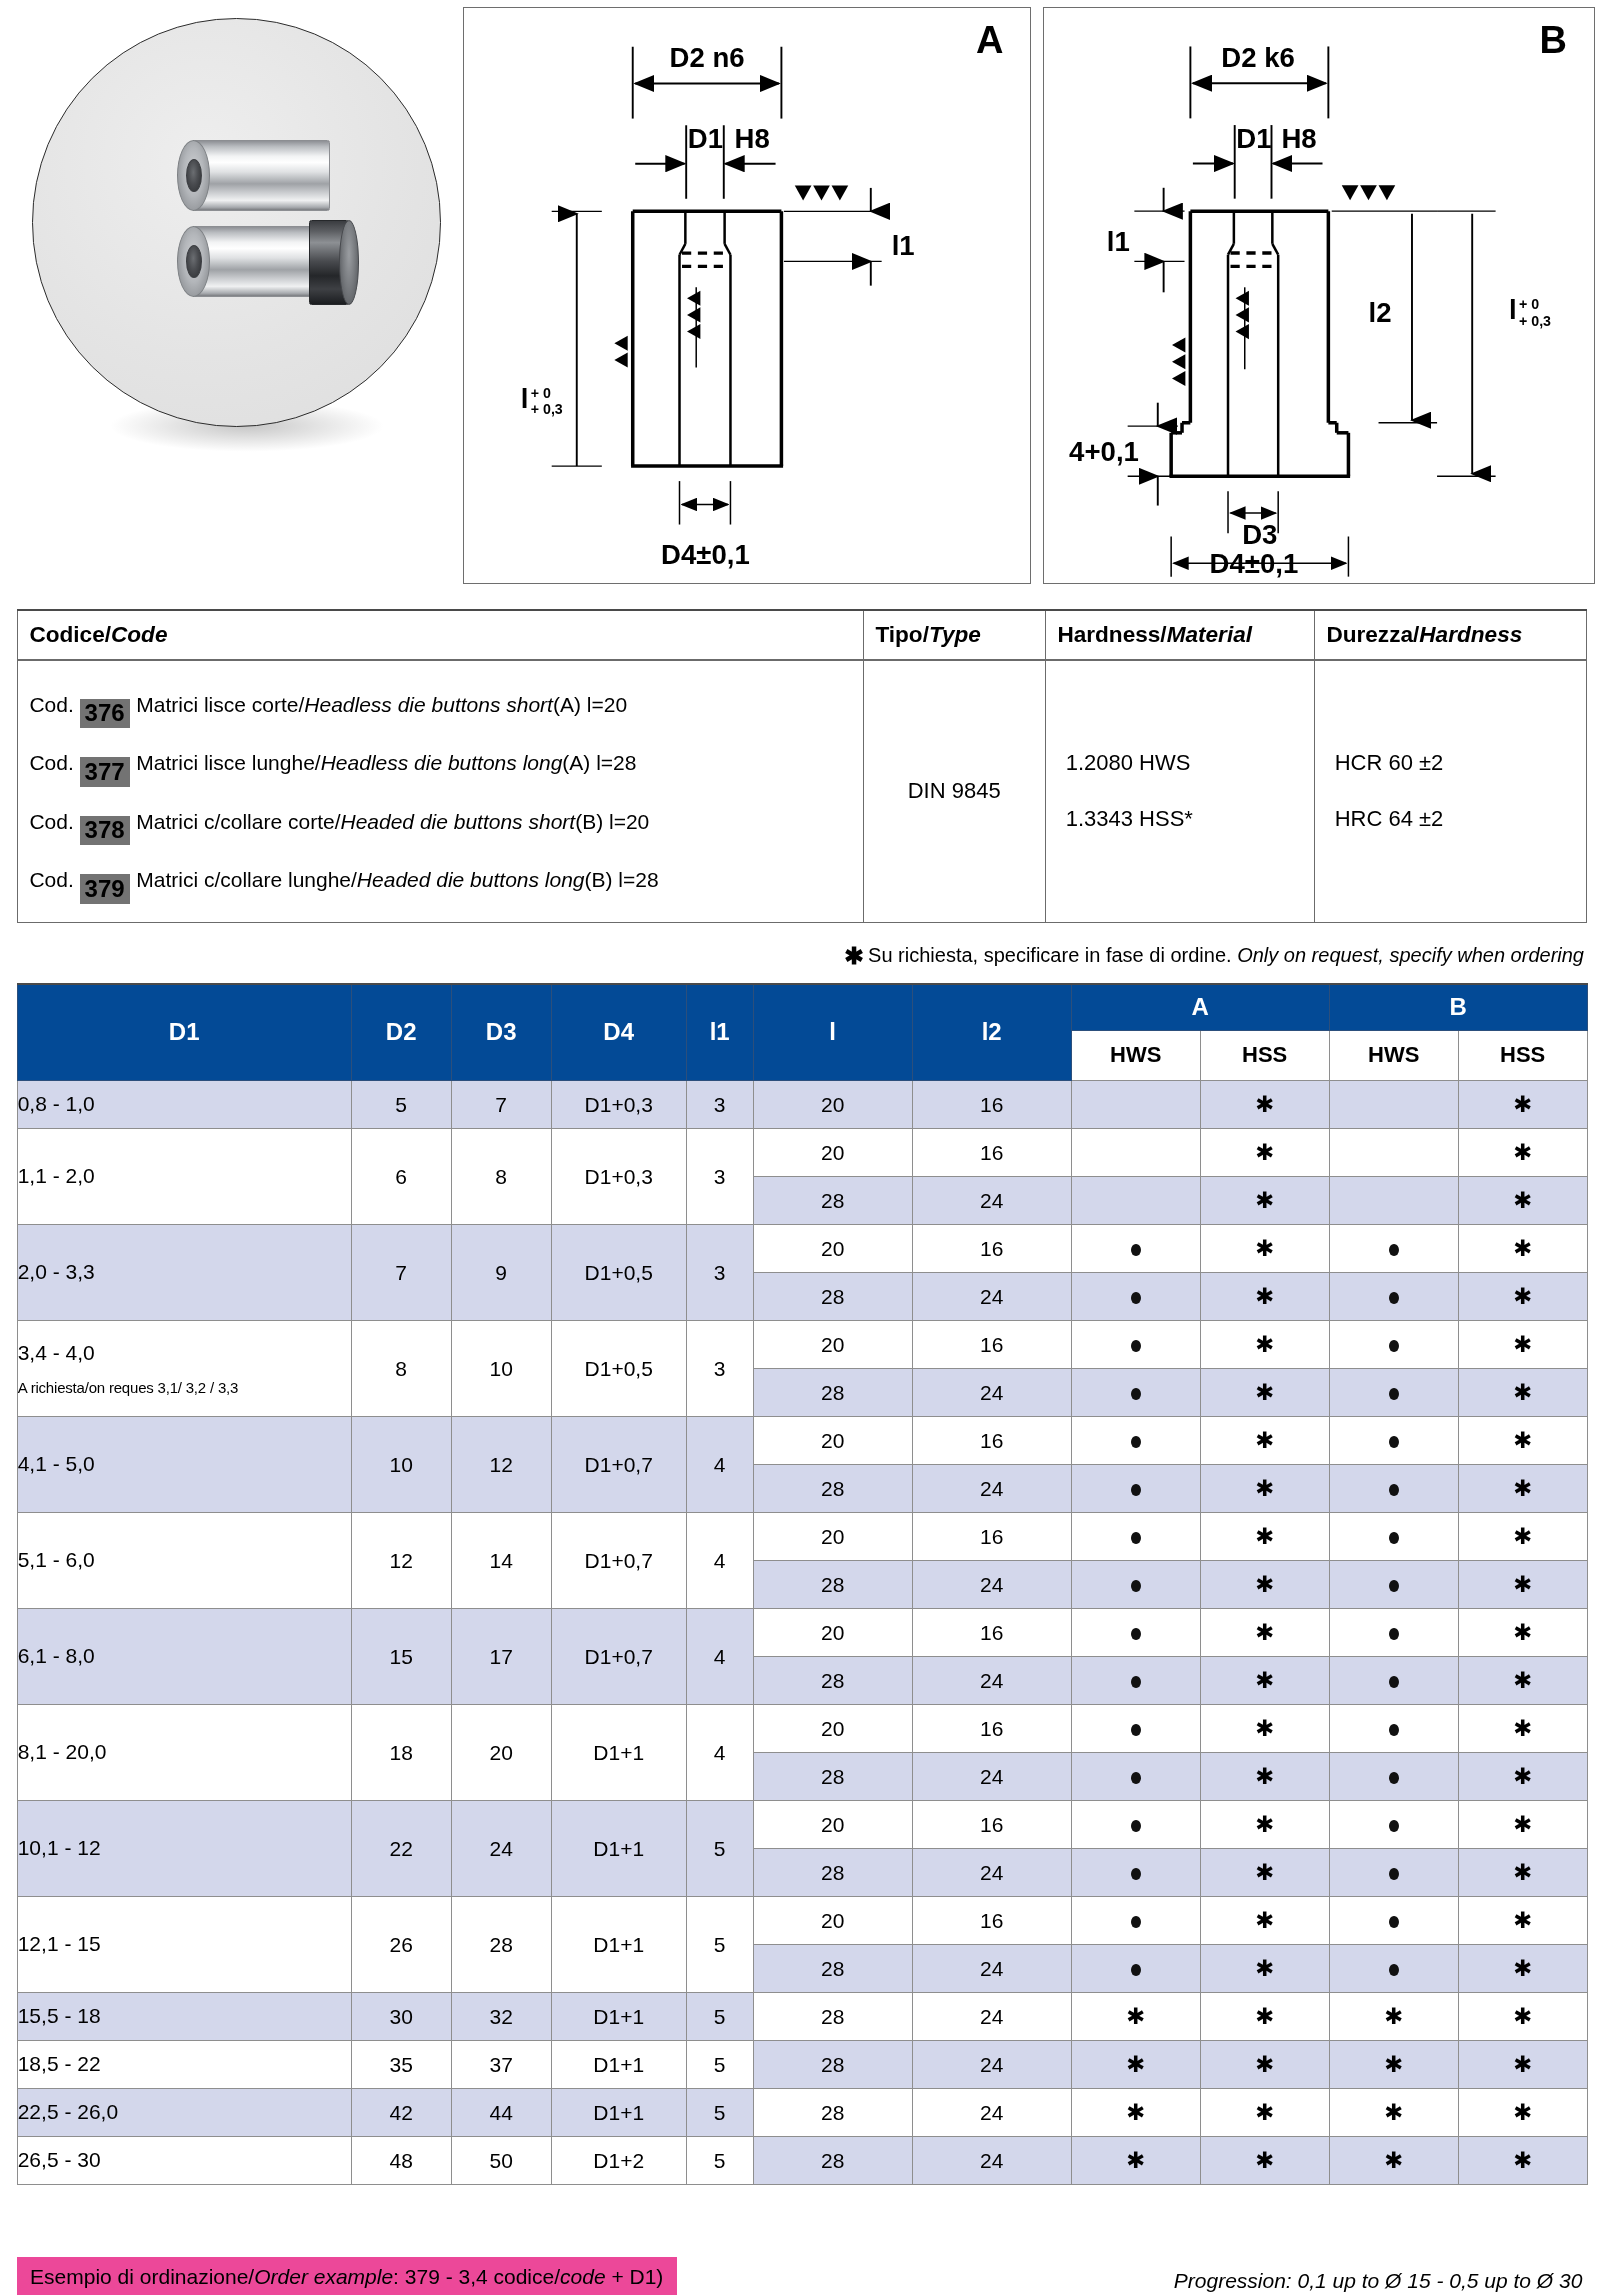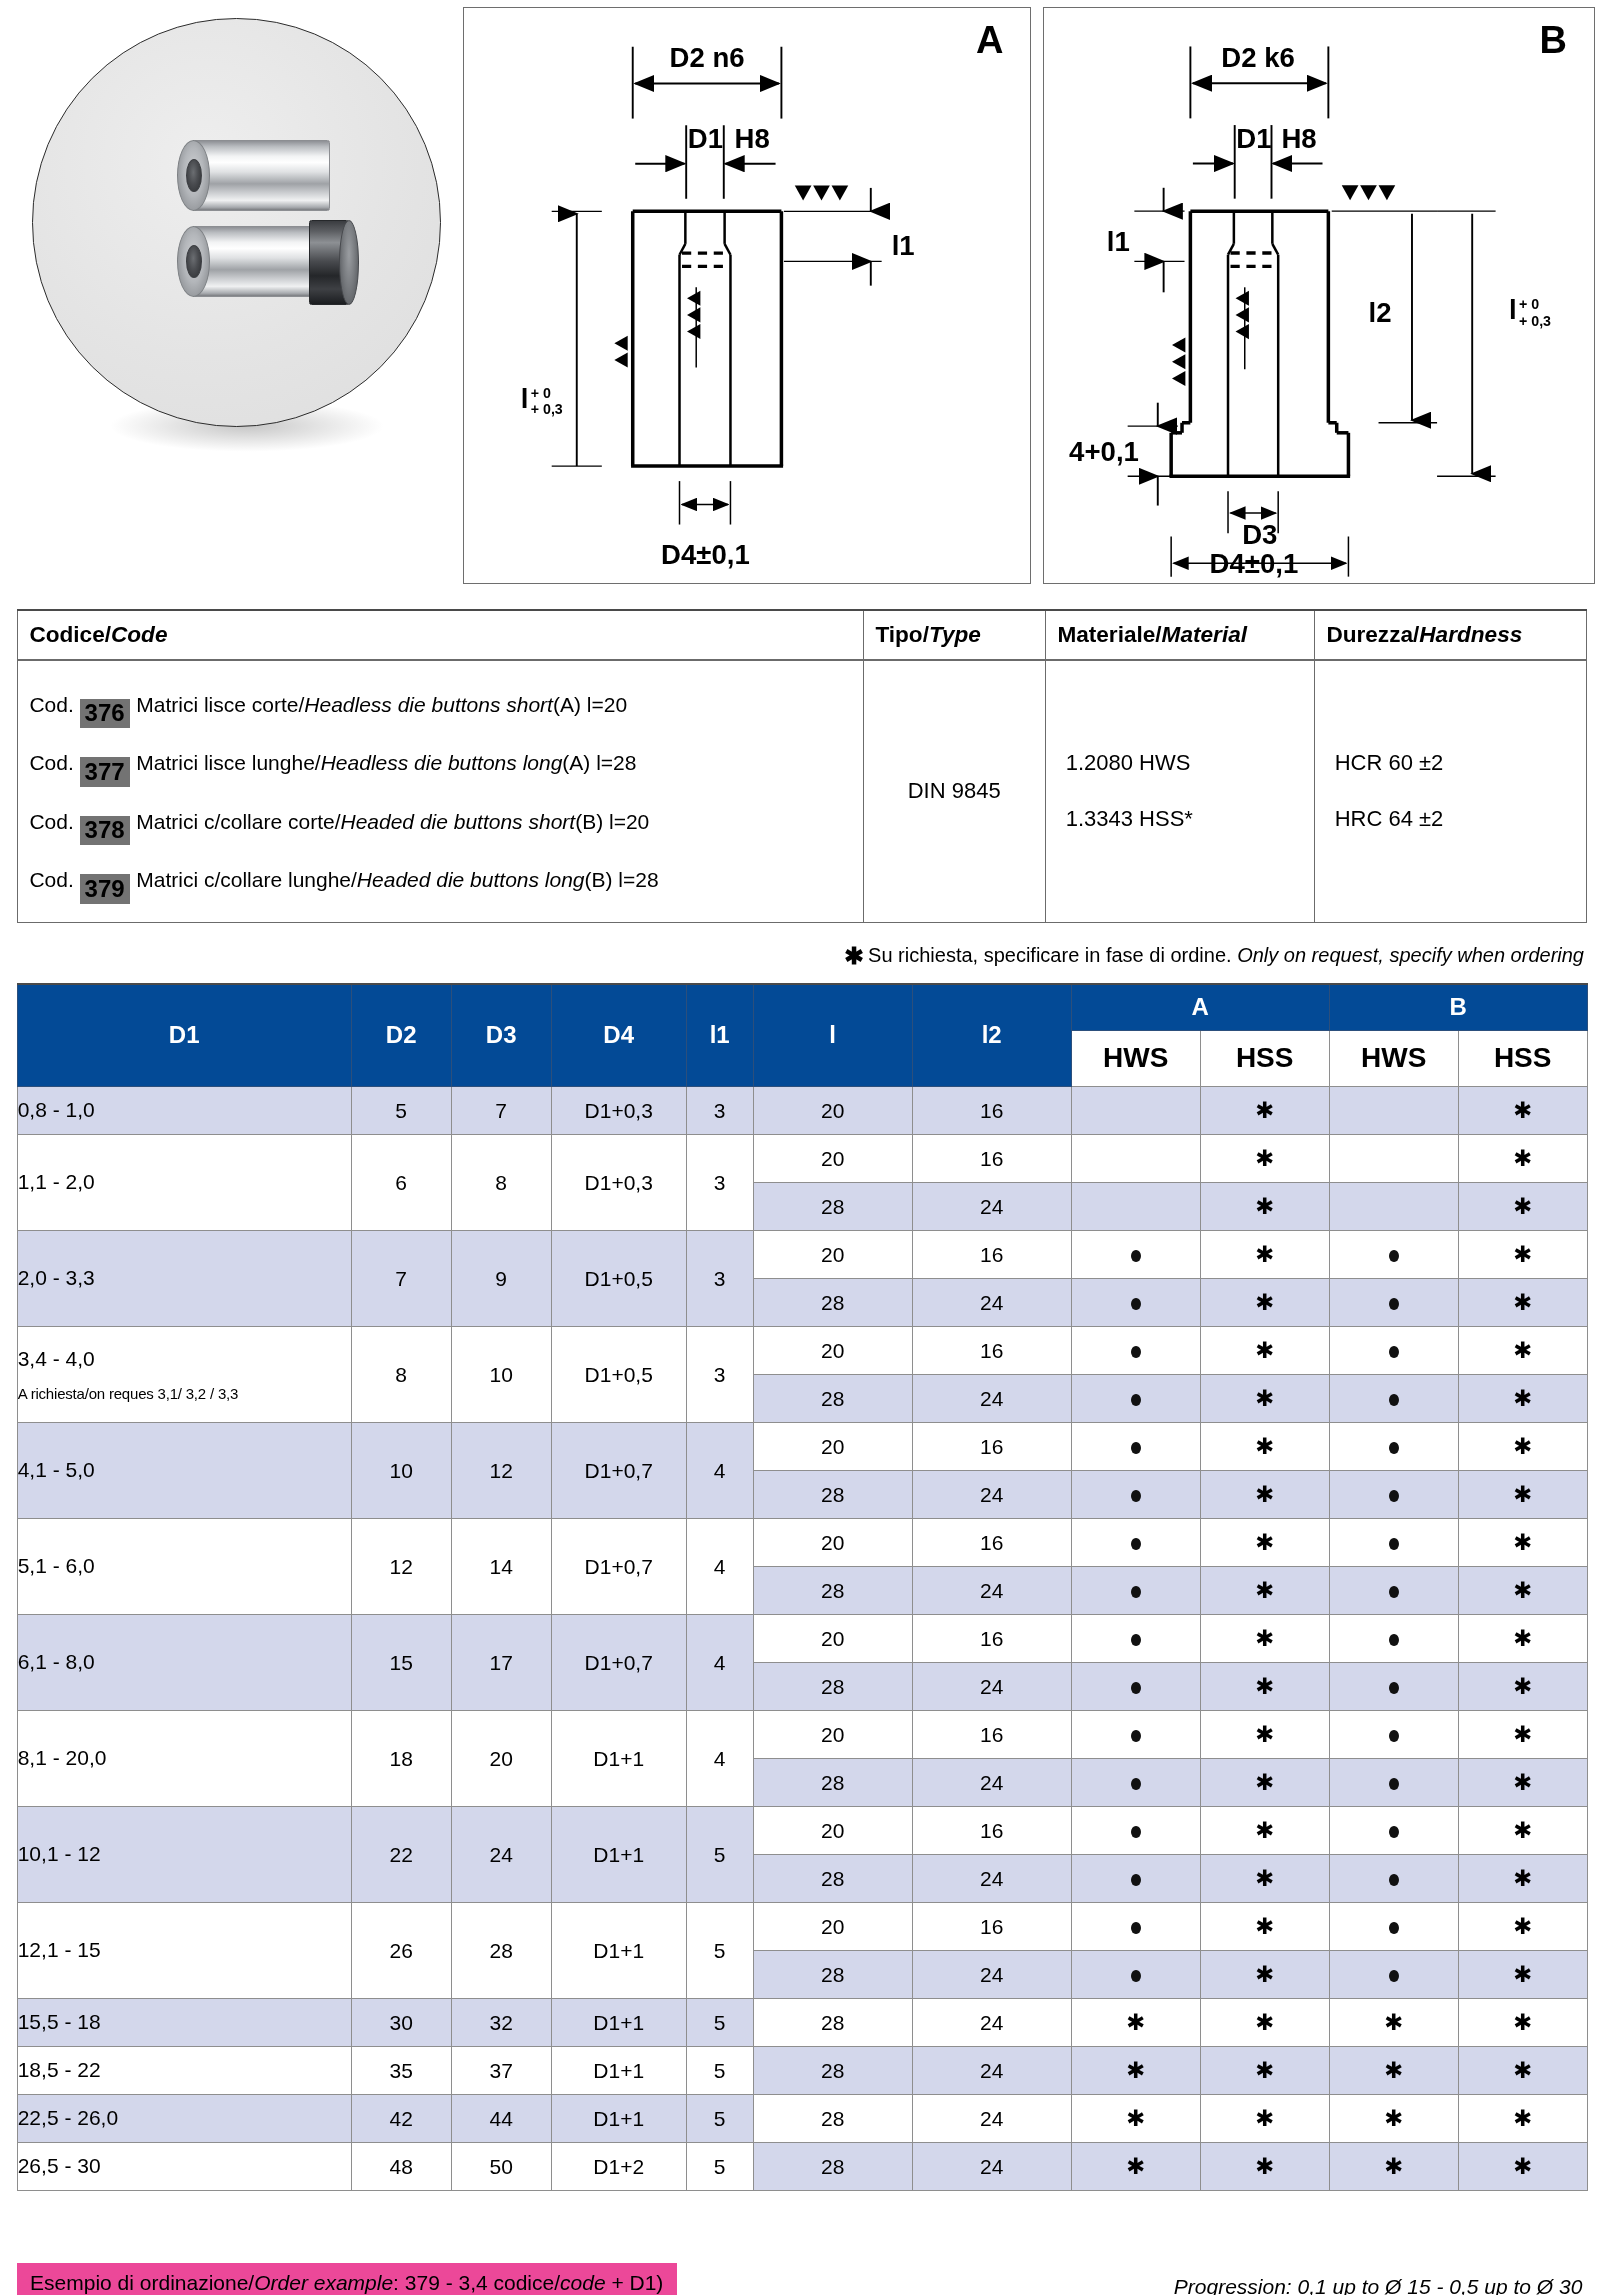--- a/index.html
+++ b/index.html
@@ -178,21 +178,21 @@
     background: #034a96;
     color: #ffffff;
     font-weight: bold;
     font-size: 24px;
     border: 0.8px solid #2c4f7c;
     padding: 8.4px 0;
   }
   .data-table thead th.sub {
     background: #ffffff;
     color: #000000;
-    font-size: 28px;
+    font-size: 22px;
     border: 0.8px solid #8e8e8e;
     padding: 11.7px 0;
   }
   thead tr:first-child th { border-top: 2.2px solid #4a4a4a; }
 
   .c-d1 { width: 334px; }
   .c-d2 { width: 100px; }
   .c-d3 { width: 100px; }
   .c-d4 { width: 135px; }
   .c-l1 { width: 67px; }
@@ -496,21 +496,21 @@
     <colgroup>
       <col class="ct-col-code">
         <col class="ct-col-type">
         <col class="ct-col-mat">
         <col class="ct-col-hard">
     </colgroup>
     <thead>
       <tr>
         <th><span>Codice/</span><span class="it">Code</span></th>
         <th><span>Tipo/</span><span class="it">Type</span></th>
-        <th><span>Materiale/</span><span class="it">Material</span></th>
+        <th><span>Hardness/</span><span class="it">Material</span></th>
         <th><span>Durezza/</span><span class="it">Hardness</span></th>
       </tr>
     </thead>
     <tbody>
       <tr>
         <td class="code-list">
           <div class="code-line">
             <span class="cod-word">Cod.</span>
             <span class="cod-num">376</span>
             <span>Matrici lisce corte/</span>

